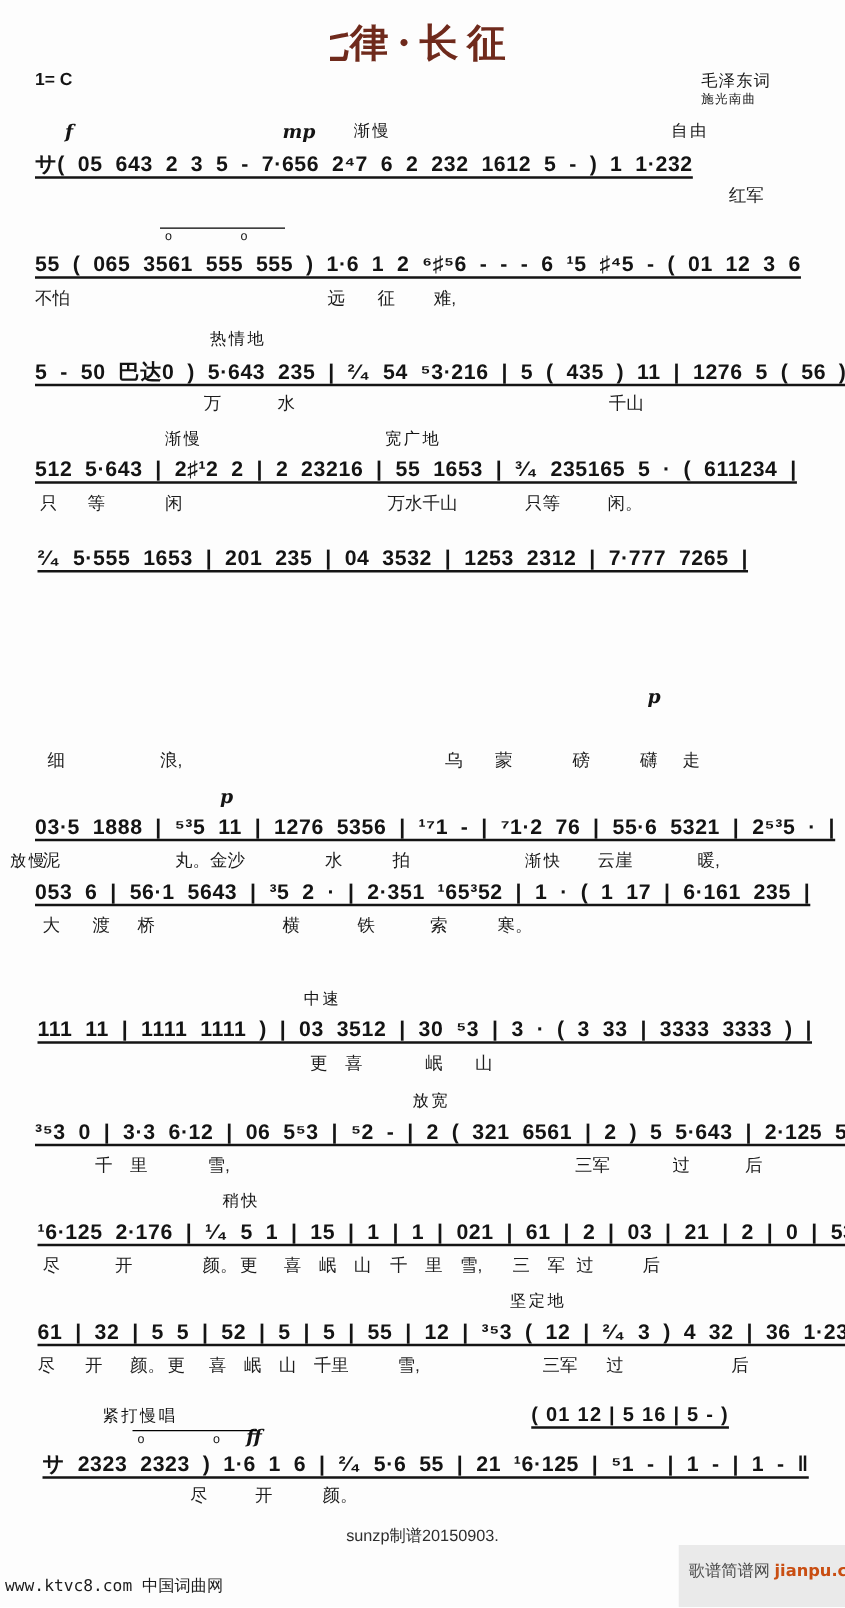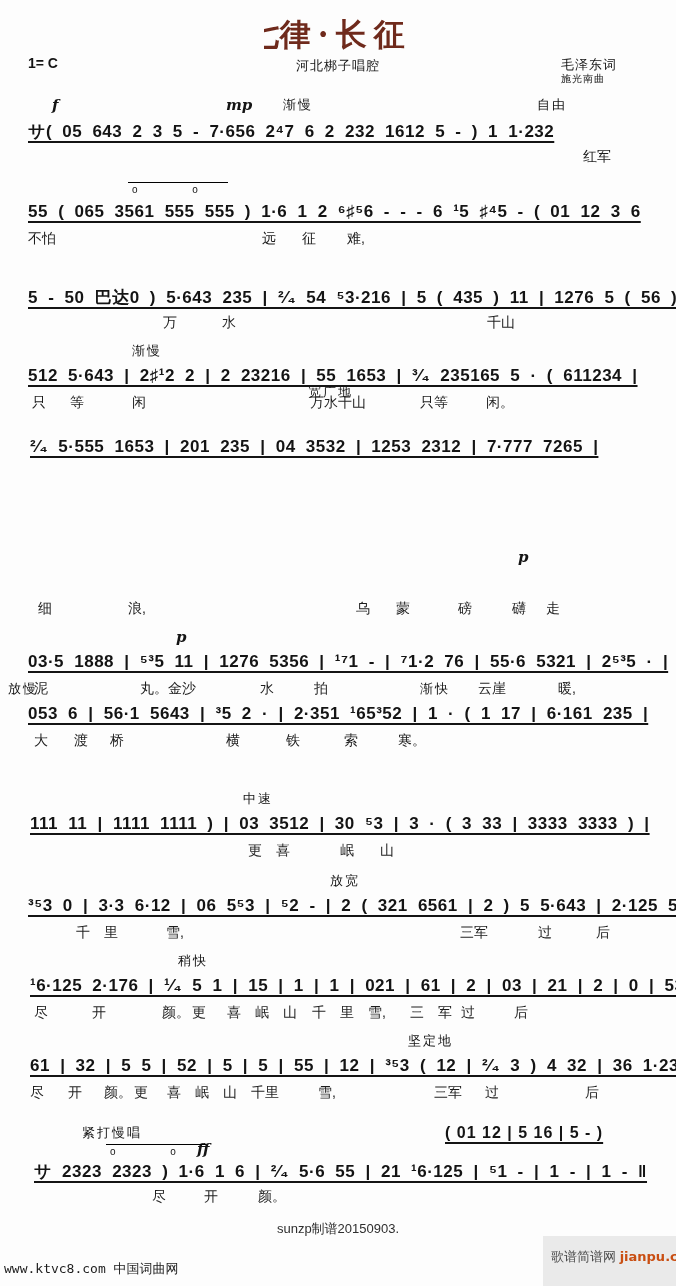--- a/index.html
+++ b/index.html
@@ -25,21 +25,21 @@
   .stylelbl{position:absolute;top:57px;left:0;right:0;text-align:center;font-size:13px;letter-spacing:1px;}
   .lyricist{position:absolute;top:56px;left:561px;font-size:13px;letter-spacing:1px;}
   .composer{position:absolute;top:72px;left:561px;font-size:10px;letter-spacing:1px;}
   
   .system{position:absolute;left:0;width:676px;height:80px;}
   .marks{position:absolute;top:0;left:0;width:676px;height:22px;}
   .mark{position:absolute;top:0;font-size:13px;letter-spacing:2px;white-space:nowrap;}
   .mark.dyn{font-family:"DejaVu Serif",serif;font-style:italic;font-weight:bold;font-size:15px;letter-spacing:0;}
   .mark.orn{font-size:10px;border-top:1.5px solid #000;padding:1px 4px 0 4px;letter-spacing:26px;}
   .mark.pickup{font-size:16px;font-weight:bold;letter-spacing:1px;
-    text-decoration:underline;text-decoration-thickness:1.5px;text-underline-offset:4px;margin-left:20px;}
+    text-decoration:underline;text-decoration-thickness:1.5px;text-underline-offset:4px;}
   .notation{
     position:absolute;top:24px;font-size:17px;font-weight:bold;white-space:nowrap;
     letter-spacing:.5px;word-spacing:5px;
     text-decoration:underline;text-decoration-thickness:1.5px;text-underline-offset:4px;
     text-decoration-skip-ink:none;
   }
   .lyrics{position:absolute;top:52px;left:0;width:577px;height:20px;}
   .lyr{position:absolute;top:0;font-size:14px;white-space:nowrap;color:#1c1c1c;}
   .s14 .notation{top:36px;}
   .s14 .lyrics{top:64px;}
@@ -55,21 +55,20 @@
 </head>
 <body>
 
 <div id="page">
 
   <div class="title">
     <span class="tclip"><span class="tchar">七</span></span><span>律·长征</span>
   </div>
 
   <div class="keysig">1= C</div>
-  <div class="stylelbl">河北梆子唱腔</div>
   <div class="lyricist">毛泽东词</div>
   <div class="composer">施光南曲</div>
 
   <div class="system" style="top:96px">
     <div class="marks">
         <span class="mark" style="left: 283px;">渐慢</span>
         <span class="mark" style="left: 537px;">自由</span>
         <span class="mark dyn" style="left: 52px;">f</span>
         <span class="mark dyn" style="left: 226px;">mp</span>
       </div>
@@ -86,32 +85,35 @@
     <div class="notation" style="left:28px">55 ( 065 3561 555 555 ) 1·6 1 2 ⁶♯⁵6 - - - 6 ¹5 ♯⁴5 - ( 01 12 3 6</div>
     <div class="lyrics">
         <span class="lyr" style="left: 28px;">不怕</span>
         <span class="lyr" style="left: 262px;">远</span>
         <span class="lyr" style="left: 302px;">征</span>
         <span class="lyr" style="left: 347px;">难,</span>
       </div>
   </div>
 
   <div class="system" style="top:262px">
+    <div class="marks">
+        <span class="mark" style="left: 168px;">热情地</span>
+      </div>
     <div class="notation" style="left:28px">5 - 50 巴达0 ) 5·643 235 | ²⁄₄ 54 ⁵3·216 | 5 ( 435 ) 11 | 1276 5 ( 56 ) |</div>
     <div class="lyrics">
         <span class="lyr" style="left: 163px;">万</span>
         <span class="lyr" style="left: 222px;">水</span>
         <span class="lyr" style="left: 487px;">千山</span>
       </div>
   </div>
 
   <div class="system" style="top:342px">
     <div class="marks">
         <span class="mark" style="left: 132px;">渐慢</span>
-        <span class="mark" style="left: 308px; margin-top: 41px;">宽广地</span>
+        <span class="mark" style="left: 308px;">宽广地</span>
       </div>
     <div class="notation" style="left:28px">512 5·643 | 2♯¹2 2 | 2 23216 | 55 1653 | ³⁄₄ 235165 5 · ( 611234 |</div>
     <div class="lyrics">
         <span class="lyr" style="left: 32px;">只</span>
         <span class="lyr" style="left: 70px;">等</span>
         <span class="lyr" style="left: 132px;">闲</span>
         <span class="lyr" style="left: 310px;">万水千山</span>
         <span class="lyr" style="left: 420px;">只等</span>
         <span class="lyr" style="left: 486px;">闲。</span>
       </div>

